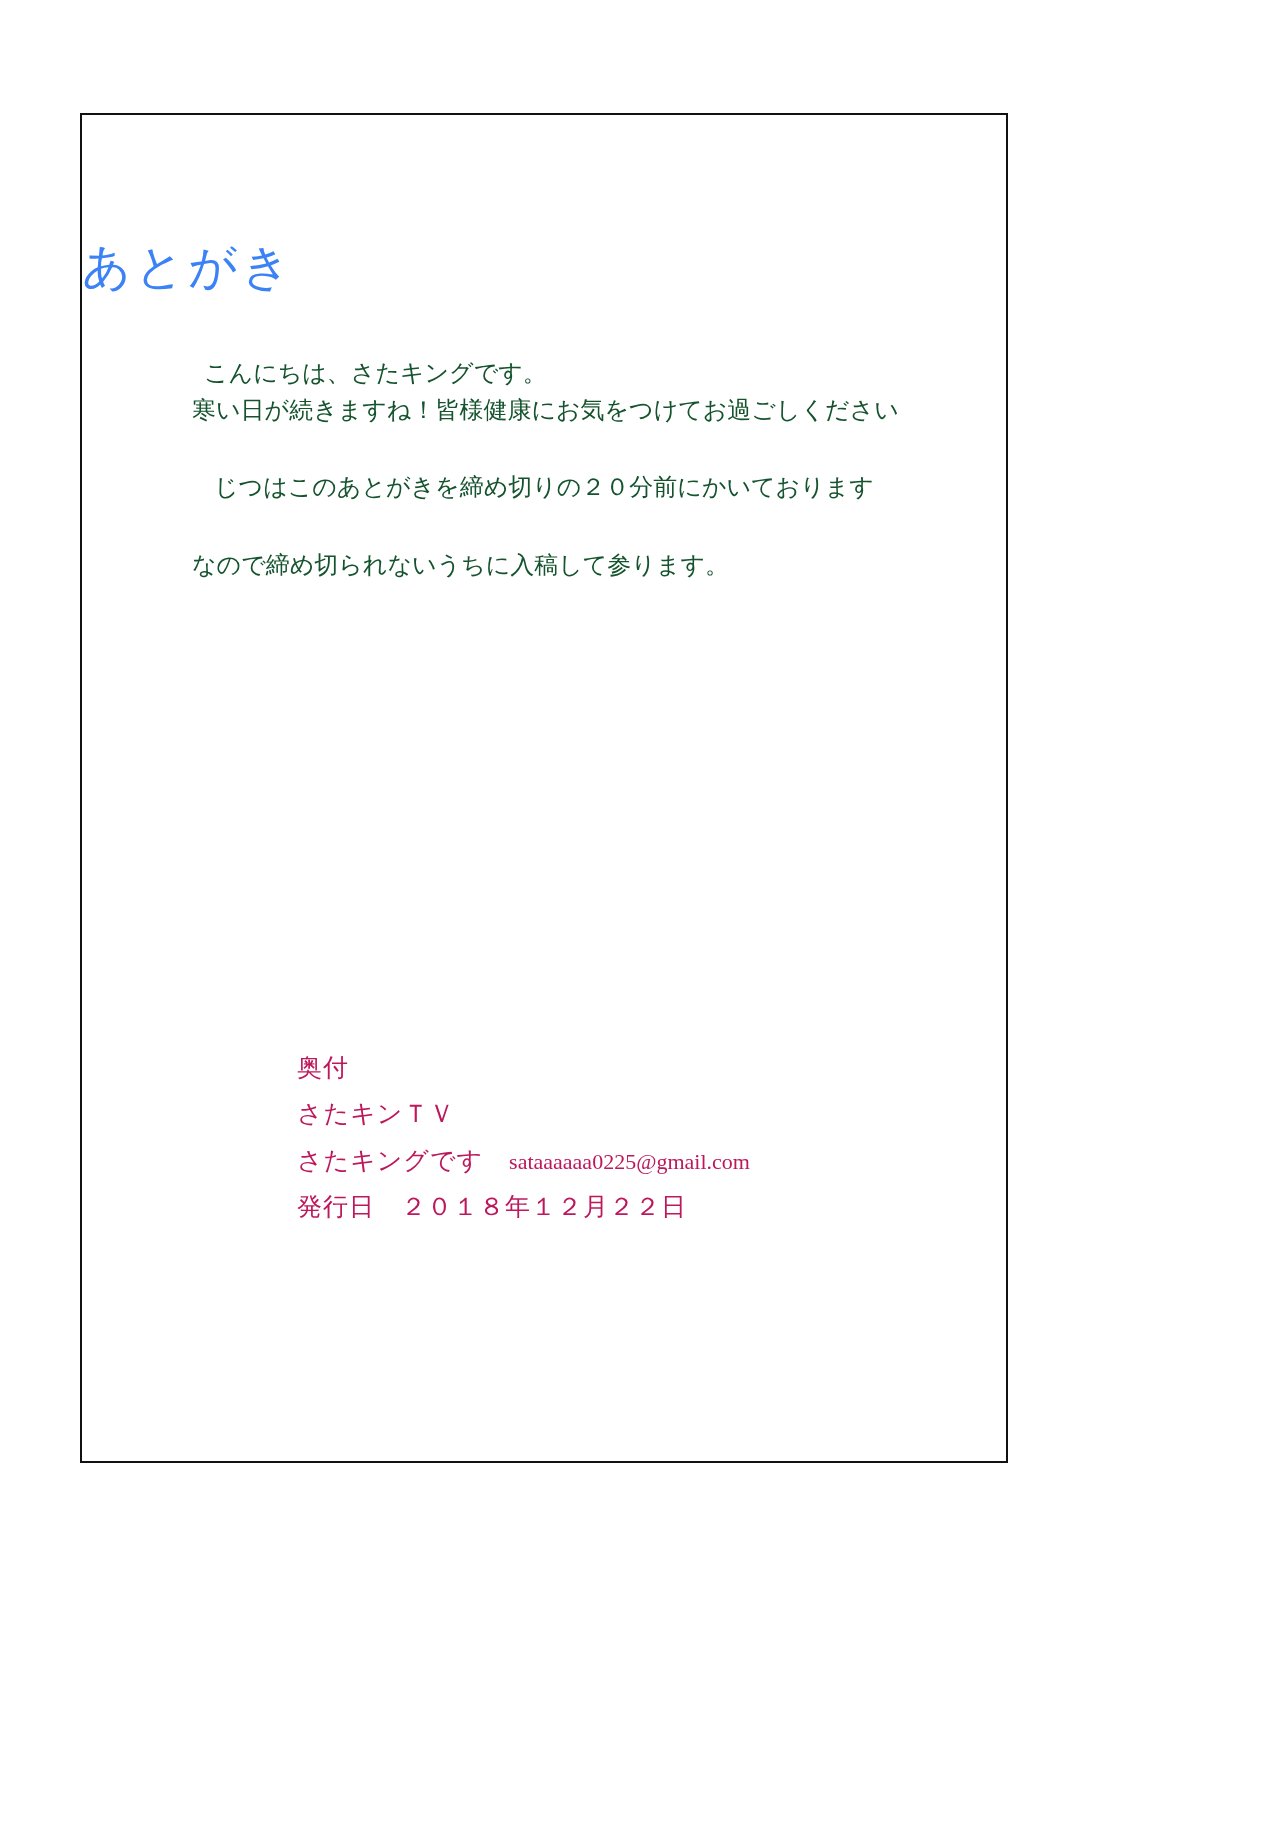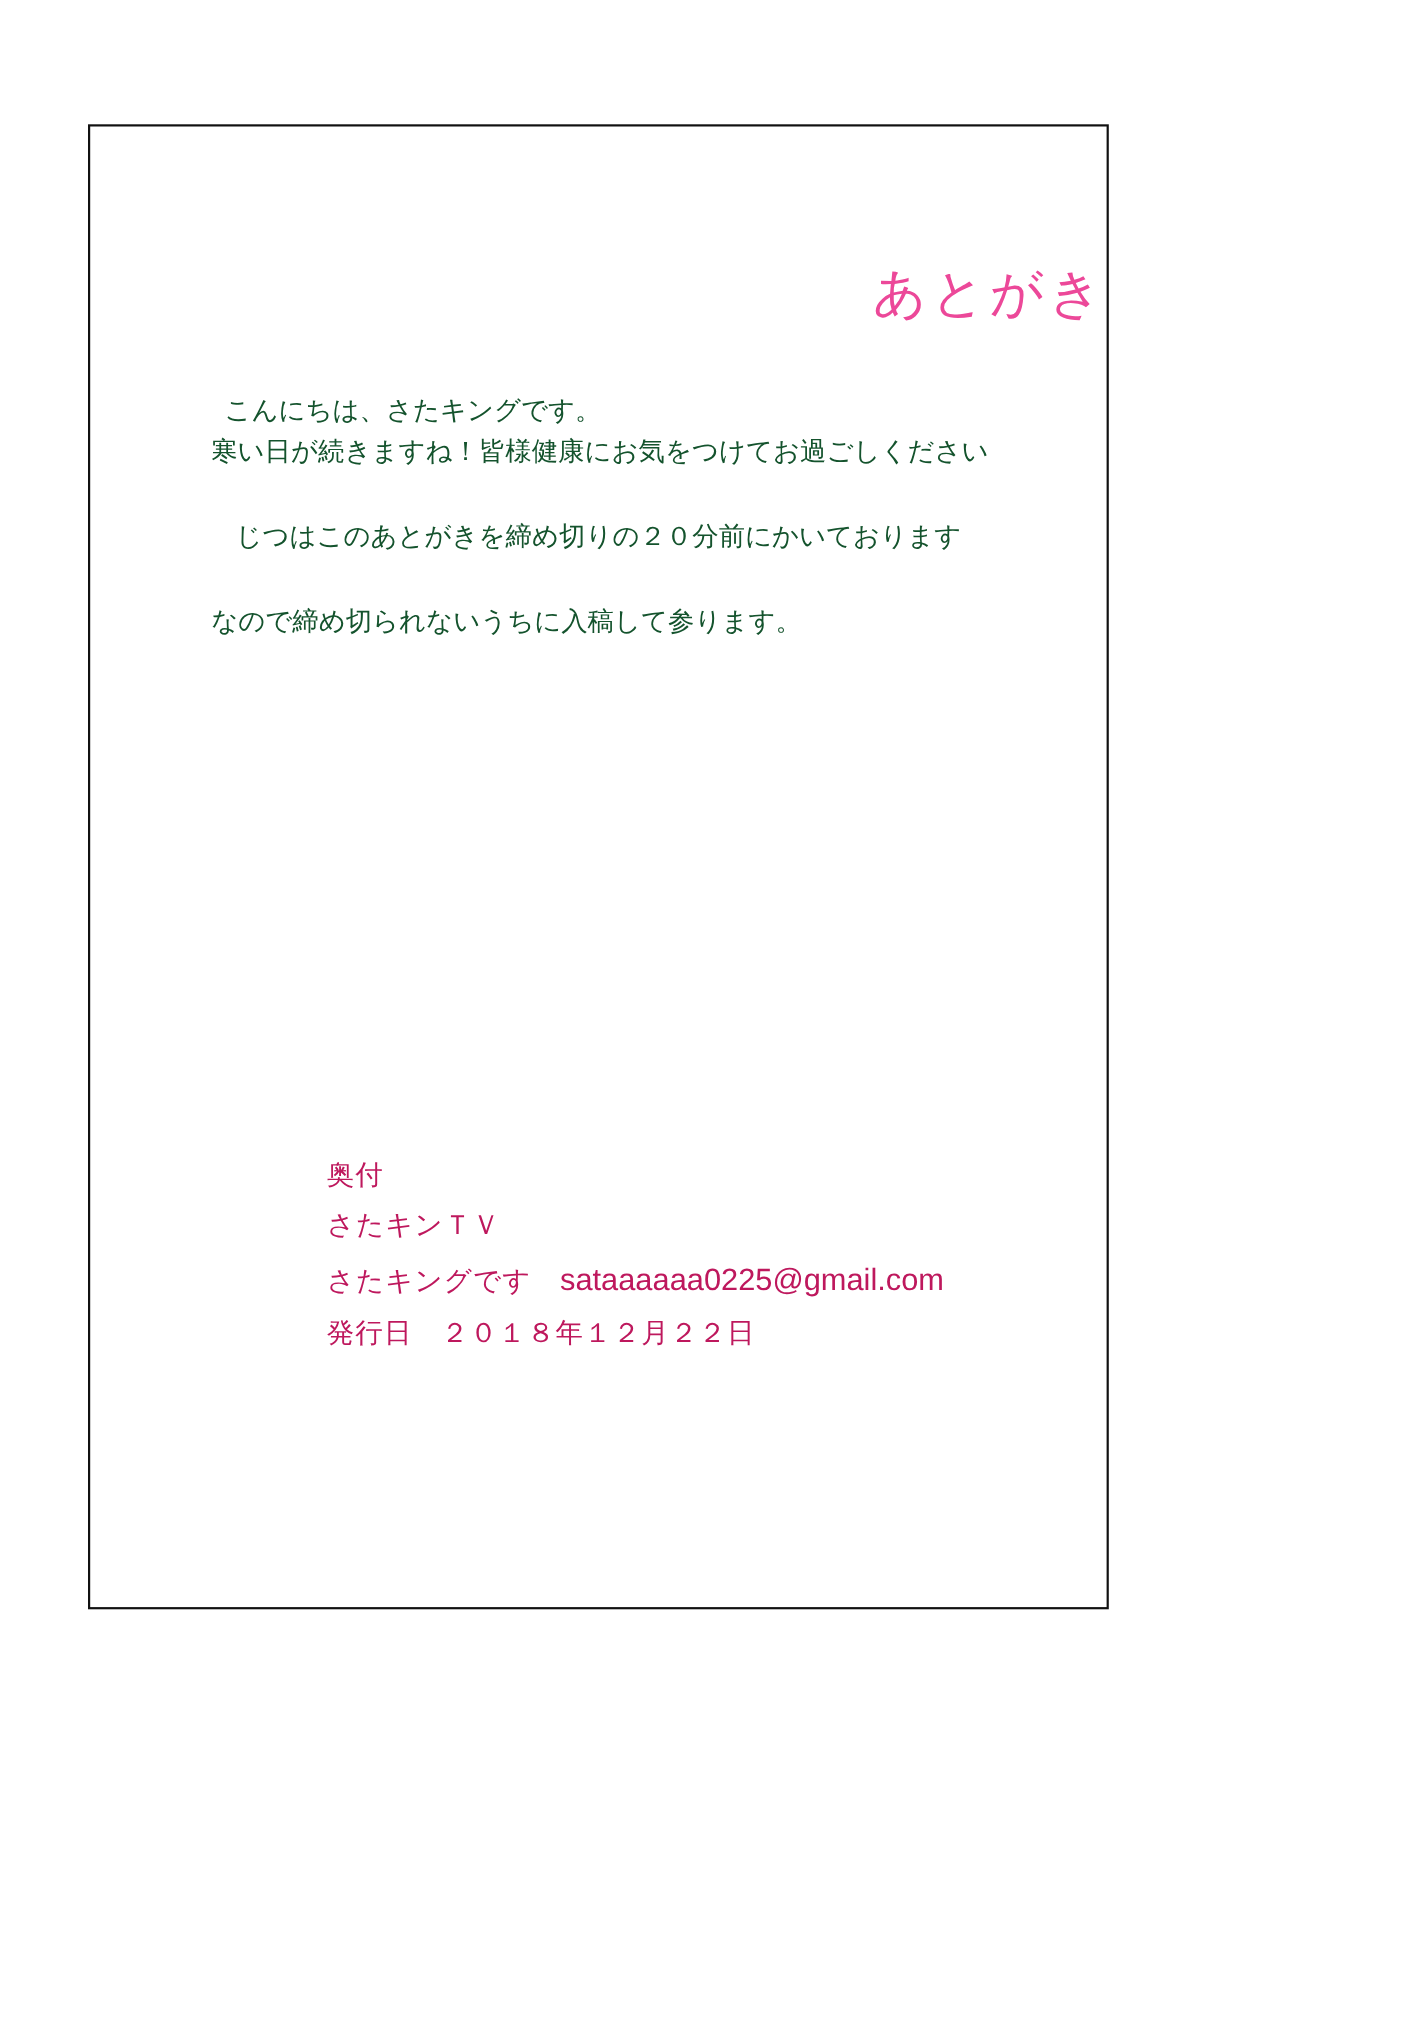--- a/index.html
+++ b/index.html
@@ -26,25 +26,25 @@
     border: 2px solid #111111;
     box-sizing: border-box;
     background: #ffffff;
   }
 
   .afterword-title {
     position: absolute;
     left: 0;
     right: 0;
     top: 120px;
-    text-align: right;
+    text-align: left;
     font-size: 48px;
     letter-spacing: 4px;
     font-weight: 400;
-    color: #ec4899;
+    color: #3b82f6;
     font-family: Liberation Sans, sans-serif;
   }
 
   .body-block {
     position: absolute;
     left: 110px;
     top: 240px;
     right: 60px;
   }
 
@@ -68,22 +68,22 @@
     top: 930px;
   }
   .colophon-line {
     font-size: 25px;
     line-height: 1.85;
     color: #be185d;
     letter-spacing: 1px;
     white-space: nowrap;
   }
   .mono-inline {
-    font-family: Liberation Sans, sans-serif;
-    font-size: 28px;
+    font-family: Liberation Serif, serif;
+    font-size: 22px;
     letter-spacing: 0px;
   }
   .label-gap { display: inline-block; width: 26px; }
 </style>
 </head>
 <body>
 
 <div class="page-frame">
 
   <div class="afterword-title">あとがき</div>

